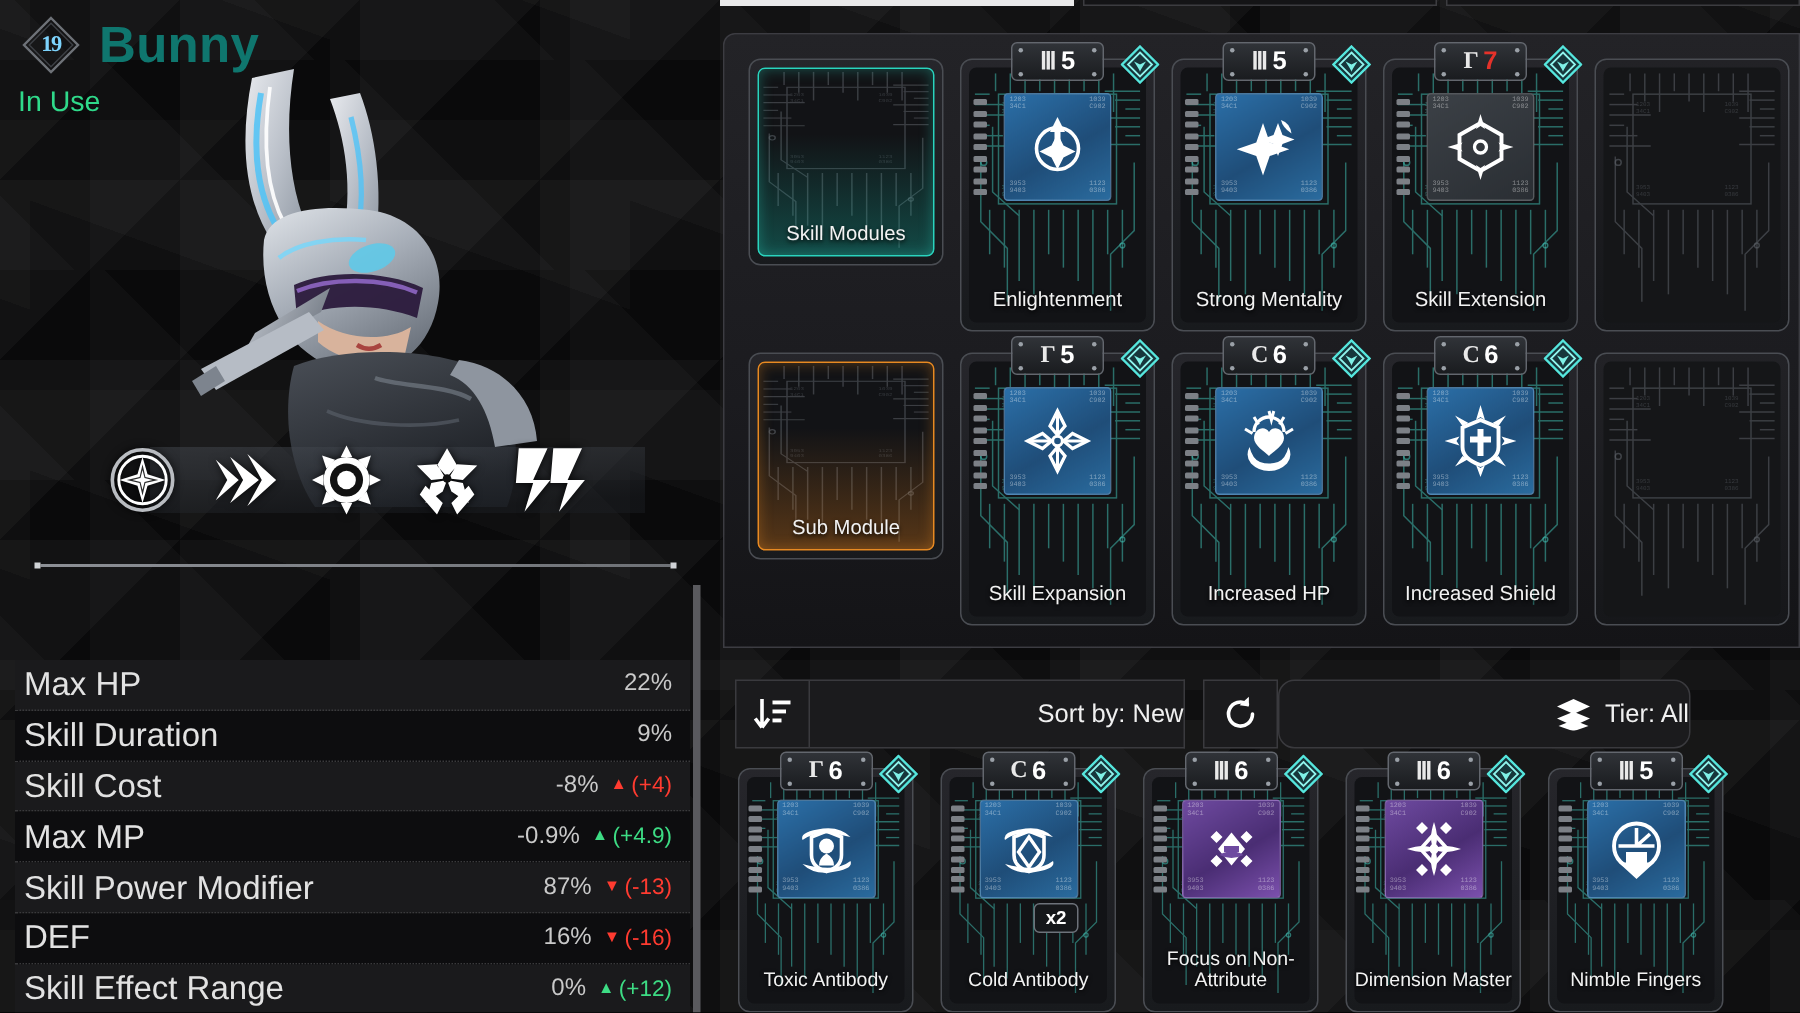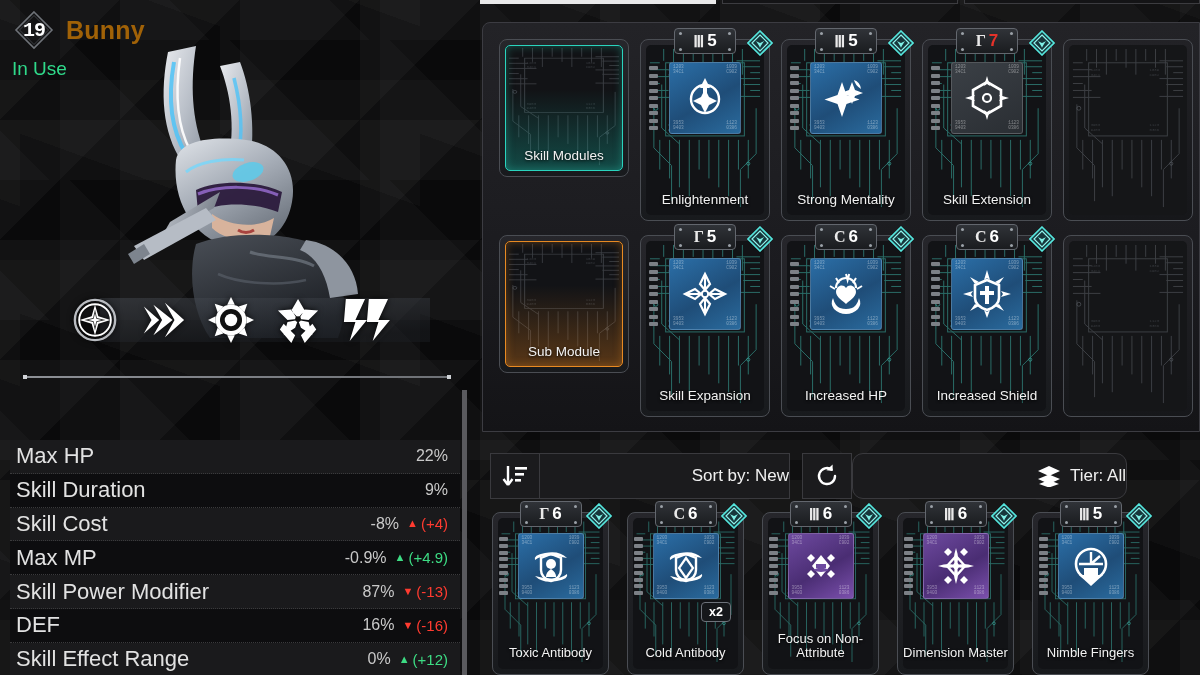--- a/index.html
+++ b/index.html
@@ -23,23 +23,23 @@
 
   
   .left-panel{
     position:absolute; left:0; top:0; width:470px; height:675px; z-index:3;
   }
   .char-header{ position:absolute; left:14px; top:10px; display:flex; align-items:center; gap:12px; }
   .lvl-diamond{
     width:40px;height:40px;position:relative;display:flex;align-items:center;justify-content:center;
   }
   .lvl-diamond svg{ position:absolute; inset:0; }
-  .lvl-num{ position:relative; font-size:20px; font-weight:700; color:#ffffff; letter-spacing:-1px;
-            font-family:Liberation Mono, monospace; }
-  .char-name{ font-size:25px; font-weight:700; color:#a16207; letter-spacing:.2px; }
+  .lvl-num{ position:relative; font-size:15px; font-weight:700; color:#7dd3fc; letter-spacing:-1px;
+            font-family:Liberation Serif, serif; }
+  .char-name{ font-size:34px; font-weight:700; color:#0f766e; letter-spacing:.2px; }
   .char-status{ position:absolute; left:12px; top:58px; font-size:19px; color:#2fd98a; }
 
   
   .char-art{
     position:absolute; left:100px; top:22px; width:330px; height:320px;
     z-index:1; overflow:hidden;
   }
 
   .skill-icons{
     position:absolute; left:72px; top:292px; width:320px; height:56px;
@@ -164,21 +164,21 @@
   .cost::before,.cost::after{
     content:""; position:absolute; top:3px; width:3px; height:3px; background:#9aa0a7; border-radius:50%;
   }
   .cost::before{ left:4px; box-shadow:0 16px 0 #9aa0a7; }
   .cost::after{ right:4px; box-shadow:0 16px 0 #9aa0a7; }
 
   .tierbadge{
     position:absolute; right:-4px; top:-10px; width:26px; height:26px; z-index:4;
   }
   .qty{
-    position:absolute; right:12px; bottom:52px; z-index:4;
+    position:absolute; right:24px; bottom:52px; z-index:4;
     background:#15171a; border:1px solid #6d727a; border-radius:4px;
     font-size:12.5px; font-weight:700; color:#fff; padding:2px 7px;
   }
 
   
   .card.empty{ background:linear-gradient(180deg,#222226,#16171a); }
   .card.empty .pcb{ background:#151618; }
 
   
   .card.tinted{ width:130px; height:138px;padding-left:24px; }

